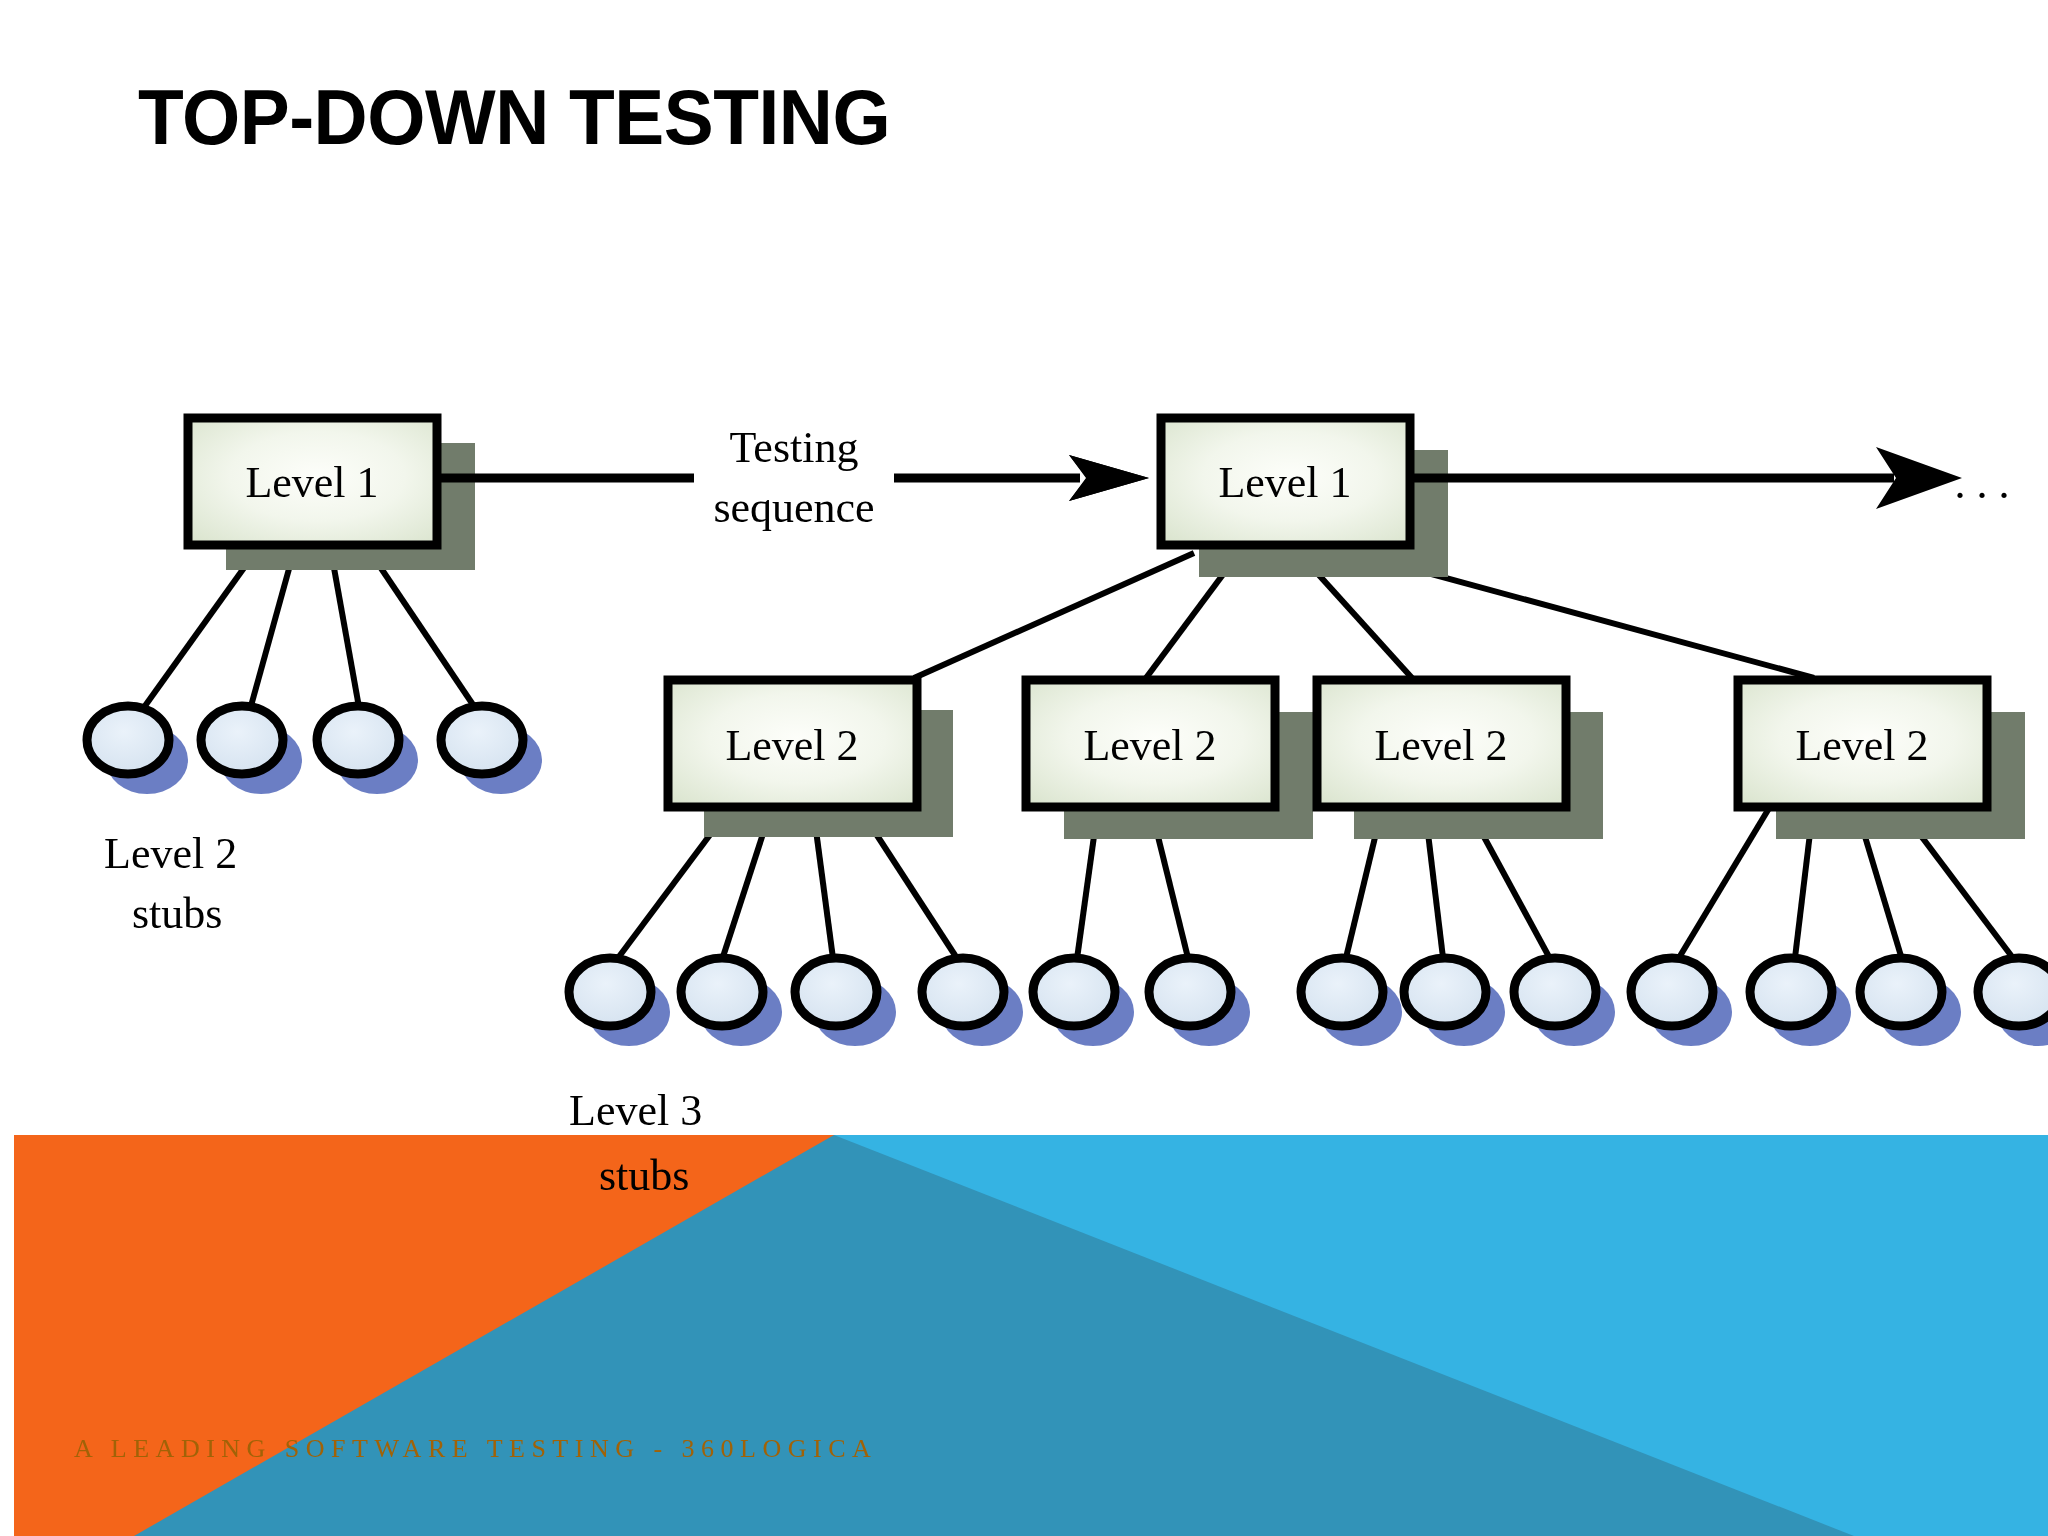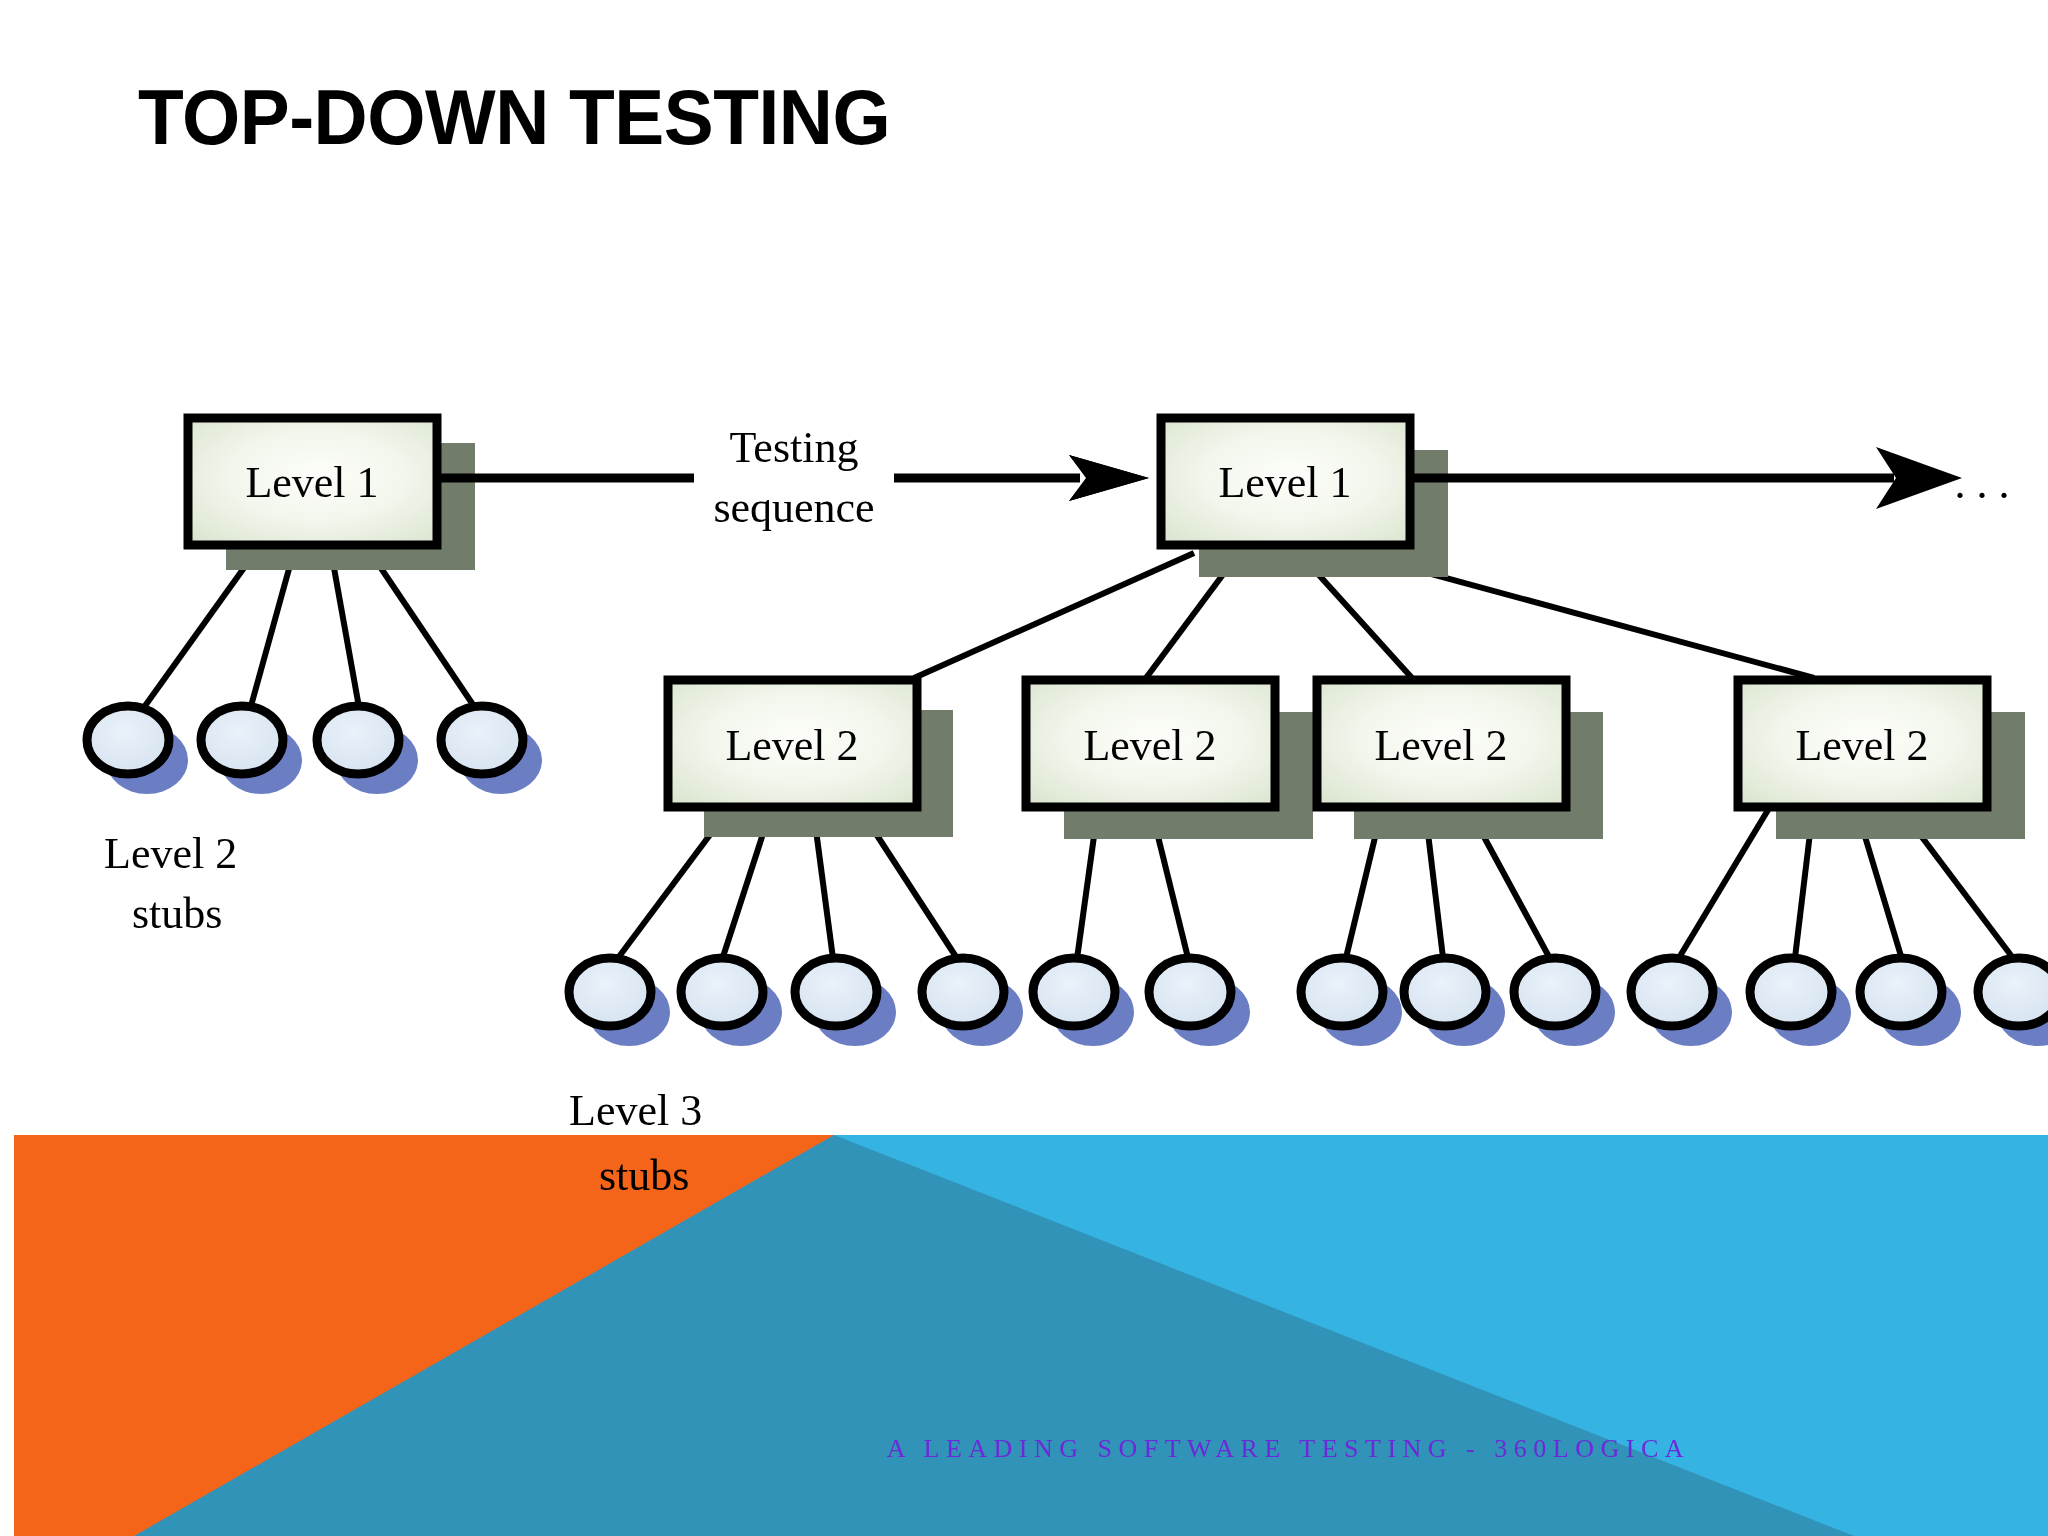--- a/index.html
+++ b/index.html
@@ -58,25 +58,25 @@
     width: 2048px;
     height: 401px;
   }
 
   
   #footer-text {
     position: absolute;
     left: 0;
     top: 1434px;
     width: 1676px;
-    text-align: right;
+    text-align: left;
     font-family: "Liberation Serif", serif;
     font-size: 26px;
     letter-spacing: 6.5px;
-    color: #6d28d9;
+    color: #a16207;
     white-space: nowrap;
     padding-left: 60px;
     box-sizing: border-box;
   }
 
   
   .node-label {
     font-family: "Liberation Serif", serif;
     font-size: 44px;
     fill: #000000;

